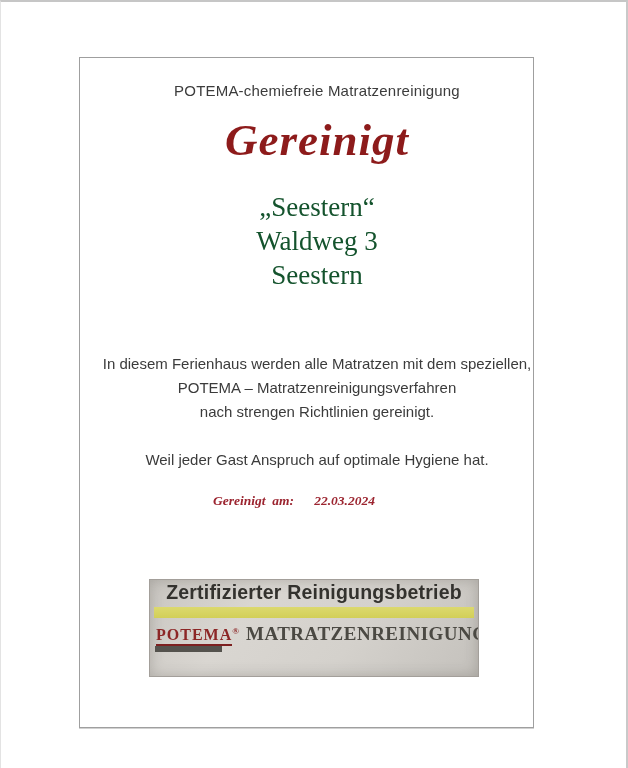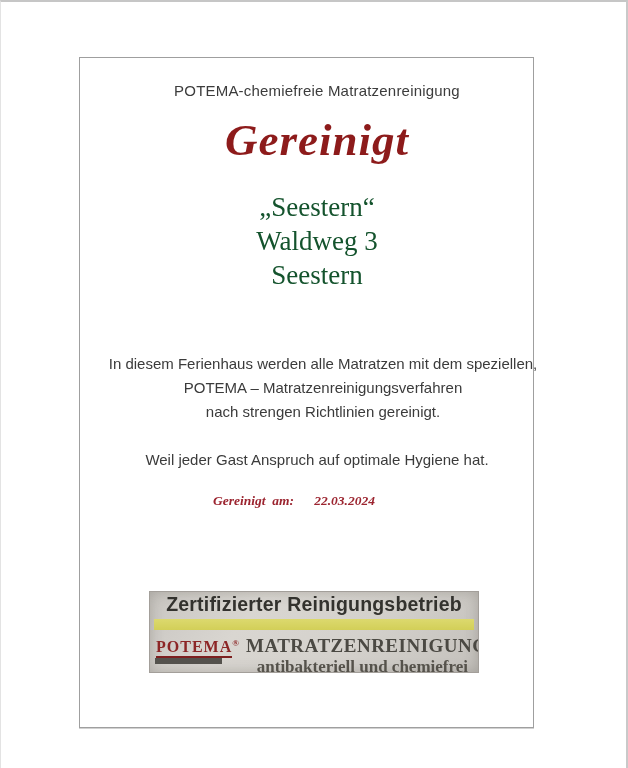--- a/index.html
+++ b/index.html
@@ -56,21 +56,20 @@
     font-family: "Liberation Serif", serif;
     font-size: 27px;
     line-height: 34px;
     color: #14532d;
   }
   .body-text {
     top: 350px;
     font-size: 15px;
     line-height: 24px;
     color: #3b3b3b;
-    margin-left: 6px;
   }
   .slogan {
     top: 449px;
     font-size: 15px;
     color: #3b3b3b;
   }
   .cert-dates {
     position: absolute;
     left: 78px;
     width: 430px;
@@ -82,27 +81,26 @@
     font-style: italic;
     line-height: 22px;
     color: #9c2530;
   }
   .cert-dates .pre { white-space: pre; }
   .logo {
     position: absolute;
     left: 148px;
     top: 577px;
     width: 330px;
-    height: 82px;
+    height: 98px;
     background: linear-gradient(128deg, #c9c6c1 0%, #d9d6d1 30%, #d4d1cc 62%, #c4c1bc 100%);
     border: 1px solid #a39f9a;
     box-shadow: inset 0 0 14px rgba(80,76,70,0.28);
     box-sizing: border-box;
     overflow: hidden;
-    margin-top: 12px;
   }
   .logo-headline {
     margin-top: 1px;
     text-align: center;
     font-size: 19.5px;
     font-weight: bold;
     color: #33322e;
     letter-spacing: 0.2px;
   }
   .logo-bar {
@@ -192,15 +190,14 @@
   </div>
 
   <div class="logo">
     <div class="logo-headline">Zertifizierter Reinigungsbetrieb</div>
     <div class="logo-bar"></div>
     <div class="logo-brandline">
       <span class="brand-word">POTEMA</span>
       <span class="brand-reg">®</span>
       <span class="brand-suffix">MATRATZENREINIGUNG</span>
     </div>
-    <div class="logo-tagline">antibakteriell und chemiefrei</div>
   </div>
 </div>
 
 </body></html>

